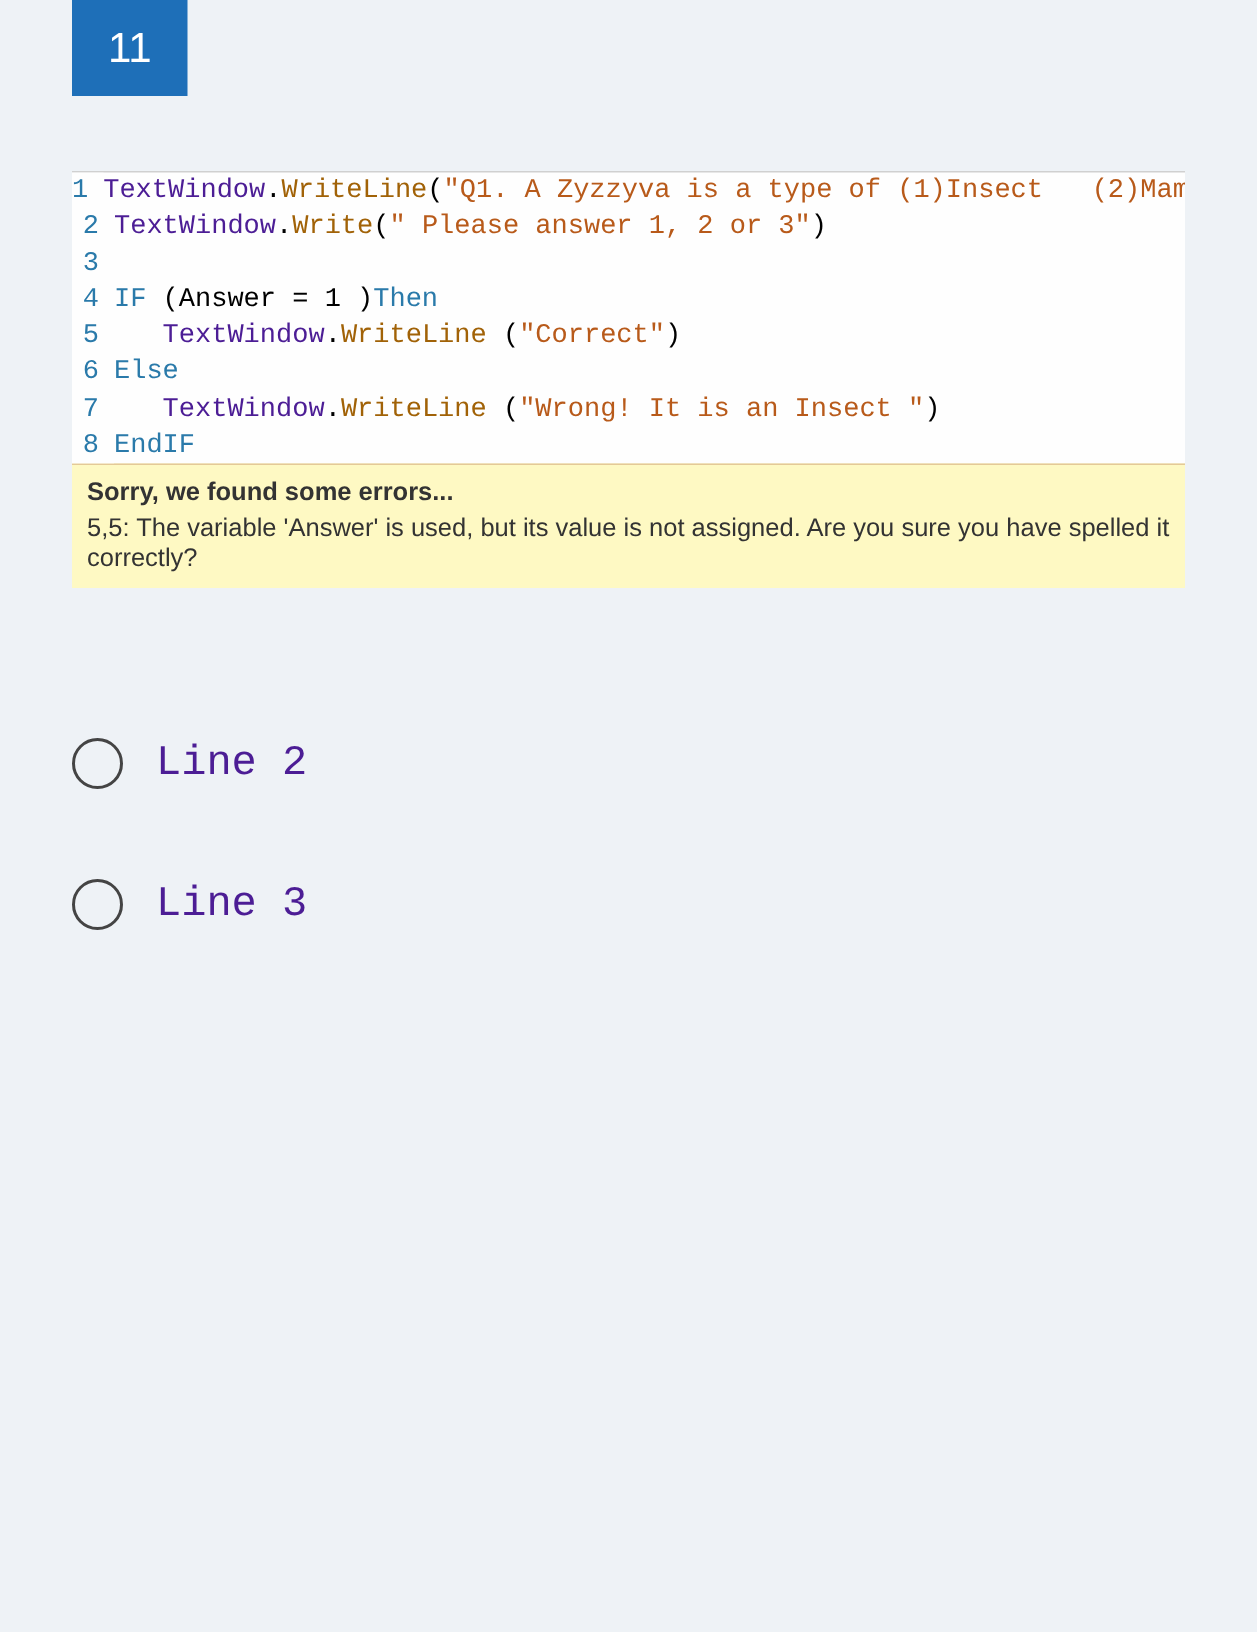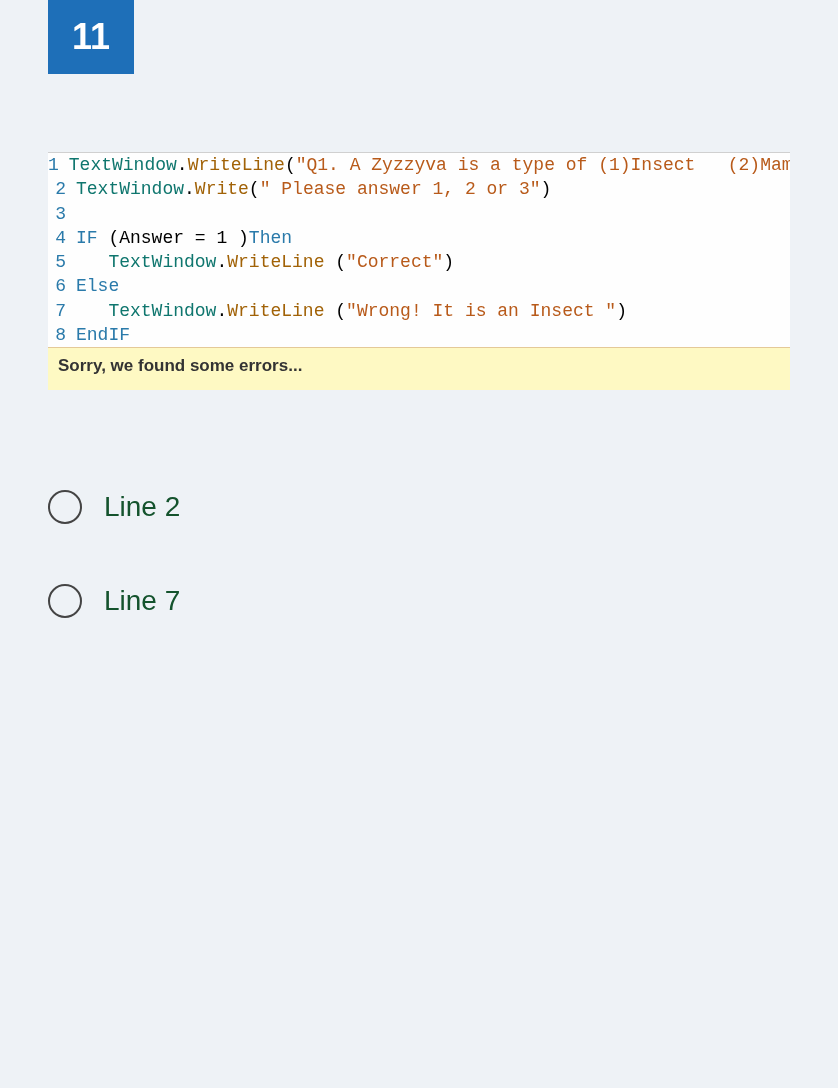--- a/index.html
+++ b/index.html
@@ -9,24 +9,23 @@
     width: 838px;
     padding: 0;
   }
   .question-wrap {
     padding: 0 48px 40px 48px;
   }
   .qnum {
     display: inline-block;
     background: #1e6fb8;
     color: #fff;
-    font-size: 36px;
+    font-size: 28px;
     padding: 16px 24px;
-    margin-bottom: 28px;
-    font-weight: 700;
+    font-weight: 400;
   }
   .qtitle {
     color: #0b3fc2;
     font-size: 34px;
     font-weight: 700;
     line-height: 1.25;
   }
   .req { color: #c43a2f; font-weight: 400; }
   .points {
     color: #5a5a5a;
@@ -49,21 +48,21 @@
   .code-row { display: flex; }
   .ln {
     width: 28px;
     text-align: right;
     color: #2a7aaa;
     padding-right: 10px;
     user-select: none;
     background: #fefefe;
   }
   .lc { flex: 1; }
-  .tok-type { color: #0f766e; }
+  .tok-type { color: #4c1d95; }
   .tok-mem { color: #a16207; text-align: right; }
   .tok-str { color: #b85a1a; }
   .tok-kw  { color: #2a7aaa; font-weight: 400; }
   .err-panel {
     background: #fef9c3;
     border-top: 1px solid #e4c998;
     padding: 8px 10px 10px 10px;
     font-size: 17px;
     color: #333;
   }
@@ -77,42 +76,44 @@
     cursor: pointer;
   }
   .radio {
     width: 34px; height: 34px;
     border: 2px solid #444;
     border-radius: 50%;
     flex-shrink: 0;
   }
   .opt-label {
     font-size: 28px;
-    color: #14532d;
+    color: #4c1d95;
+    font-family: Liberation Mono, monospace;
   }
 </style>
 </head>
 <body>
 
 <div class="question-wrap">
 
   <div class="qnum">11</div>
 
 
   <div class="code-area">
     <div class="code-panel" id="code-panel"><div class="code-row"><div class="ln">1</div><div class="lc"><span class="tok-type">TextWindow</span><span>.</span><span class="tok-mem">WriteLine</span><span>(</span><span class="tok-str">"Q1. A Zyzzyva is a type of (1)Insect   (2)Mammal   (3)Reptile"</span></div></div><div class="code-row"><div class="ln">2</div><div class="lc"><span class="tok-type">TextWindow</span><span>.</span><span class="tok-mem">Write</span><span>(</span><span class="tok-str">" Please answer 1, 2 or 3"</span><span>)</span></div></div><div class="code-row"><div class="ln">3</div><div class="lc"><span></span></div></div><div class="code-row"><div class="ln">4</div><div class="lc"><span class="tok-kw">IF </span><span>(Answer = 1 )</span><span class="tok-kw">Then</span></div></div><div class="code-row"><div class="ln">5</div><div class="lc"><span>   </span><span class="tok-type">TextWindow</span><span>.</span><span class="tok-mem">WriteLine </span><span>(</span><span class="tok-str">"Correct"</span><span>)</span></div></div><div class="code-row"><div class="ln">6</div><div class="lc"><span class="tok-kw">Else</span></div></div><div class="code-row"><div class="ln">7</div><div class="lc"><span>   </span><span class="tok-type">TextWindow</span><span>.</span><span class="tok-mem">WriteLine </span><span>(</span><span class="tok-str">"Wrong! It is an Insect "</span><span>)</span></div></div><div class="code-row"><div class="ln">8</div><div class="lc"><span class="tok-kw">EndIF</span></div></div></div>
     <div class="err-panel">
       <div class="err-head">Sorry, we found some errors...</div>
+      <div>5,5: The variable 'Answer' is used, but its value is not assigned.  Are you sure you have spelled it correctly?</div>
     </div>
   </div>
 
   <div class="options" id="options">
       <div class="option">
         <div class="radio"></div>
         <div class="opt-label">Line 2</div>
       </div>
       <div class="option">
         <div class="radio"></div>
-        <div class="opt-label">Line 7</div>
+        <div class="opt-label">Line 3</div>
       </div>
     </div>
 
 </div>
 
 </body></html>

